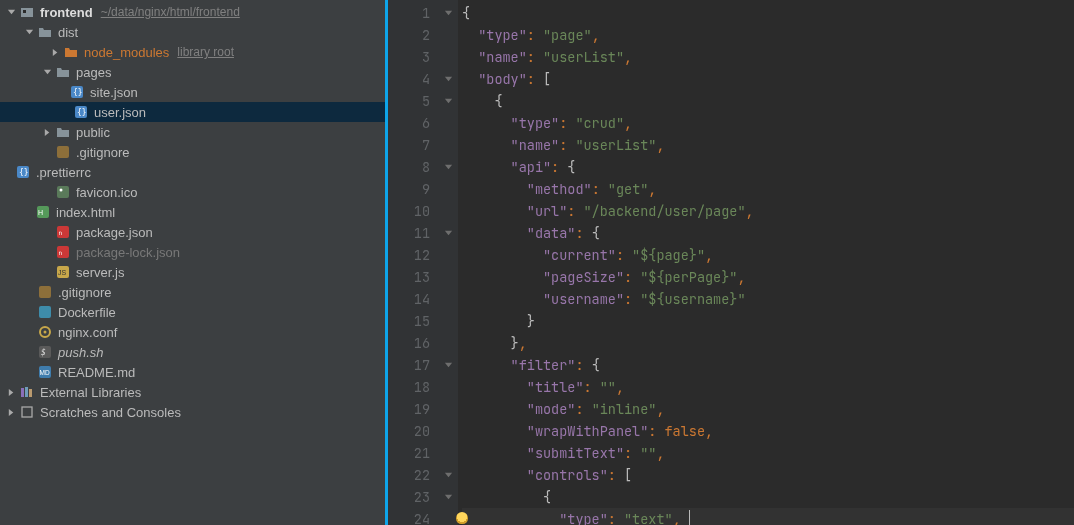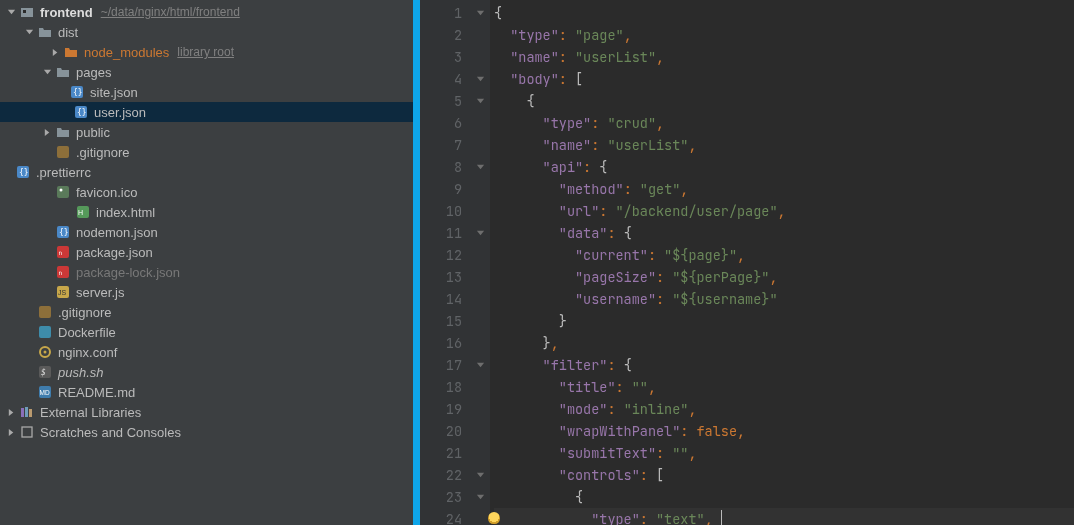--- a/index.html
+++ b/index.html
@@ -1,20 +1,20 @@
 <!DOCTYPE html>
 <html><head>
 <meta charset="utf-8">
 <style>
   * { margin: 0; padding: 0; box-sizing: border-box; }
   html, body { width: 1074px; height: 525px; overflow: hidden; background: #2b2b2b; font-family: "Segoe UI", "Helvetica Neue", sans-serif; font-size: 13px; color: #bbbbbb; }
   .app { display: flex; width: 100%; height: 100%; }
 
   
-  .sidebar { width: 420px; height: 100%; background: #3c3f41; border-right: 7px solid #0ea5e9; overflow: hidden; }
+  .sidebar { width: 388px; height: 100%; background: #3c3f41; border-right: 3px solid #0ea5e9; overflow: hidden; }
   .tree { list-style: none; padding-top: 2px; }
   .tree li { display: flex; align-items: center; height: 20px; white-space: nowrap; cursor: default; }
   .tree li.selected { background: #0d293e; }
   .tree .arrow { width: 14px; display: inline-flex; justify-content: center; align-items: center; font-size: 10px; color: #aaaaaa; }
   .tree .arrow svg { width: 9px; height: 9px; }
   .tree .icon { width: 18px; display: inline-flex; justify-content: center; align-items: center; margin-right: 4px; }
   .tree .icon svg { width: 14px; height: 14px; }
   .tree .label { color: #bbbbbb; }
   .tree .label.bold { font-weight: 600; color: #dddddd; }
   .tree .label.orange { color: #cc7832; }
@@ -157,37 +157,28 @@
         </li>
         <li style="padding-left: 40px;">
           <span class="arrow"></span>
           <span class="icon">
             <svg viewBox="0 0 14 14">
               <use href="#i-image"></use>
             </svg>
           </span>
           <span class="label">favicon.ico</span>
         </li>
-        <li style="padding-left: 60px;">
+        <li style="padding-left: 20px;">
           <span class="arrow"></span>
           <span class="icon">
             <svg viewBox="0 0 14 14">
               <use href="#i-html"></use>
             </svg>
           </span>
           <span class="label">index.html</span>
-        </li>
-        <li style="padding-left: 40px;">
-          <span class="arrow"></span>
-          <span class="icon">
-            <svg viewBox="0 0 14 14">
-              <use href="#i-json"></use>
-            </svg>
-          </span>
-          <span class="label">nodemon.json</span>
         </li>
         <li style="padding-left: 40px;">
           <span class="arrow"></span>
           <span class="icon">
             <svg viewBox="0 0 14 14">
               <use href="#i-npm"></use>
             </svg>
           </span>
           <span class="label">package.json</span>
         </li>

